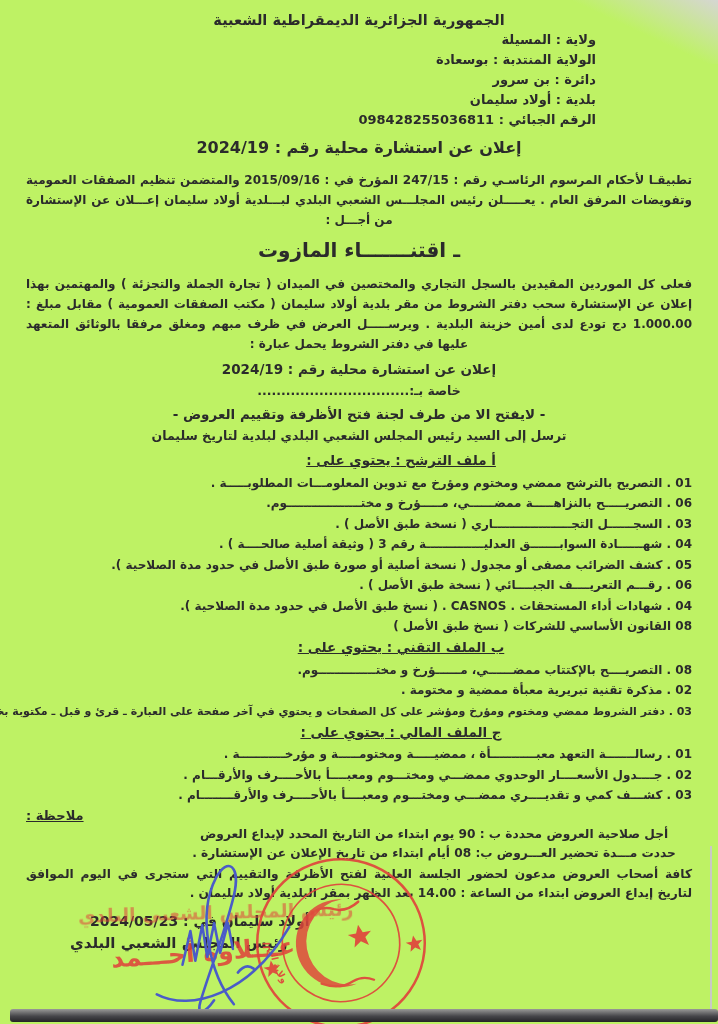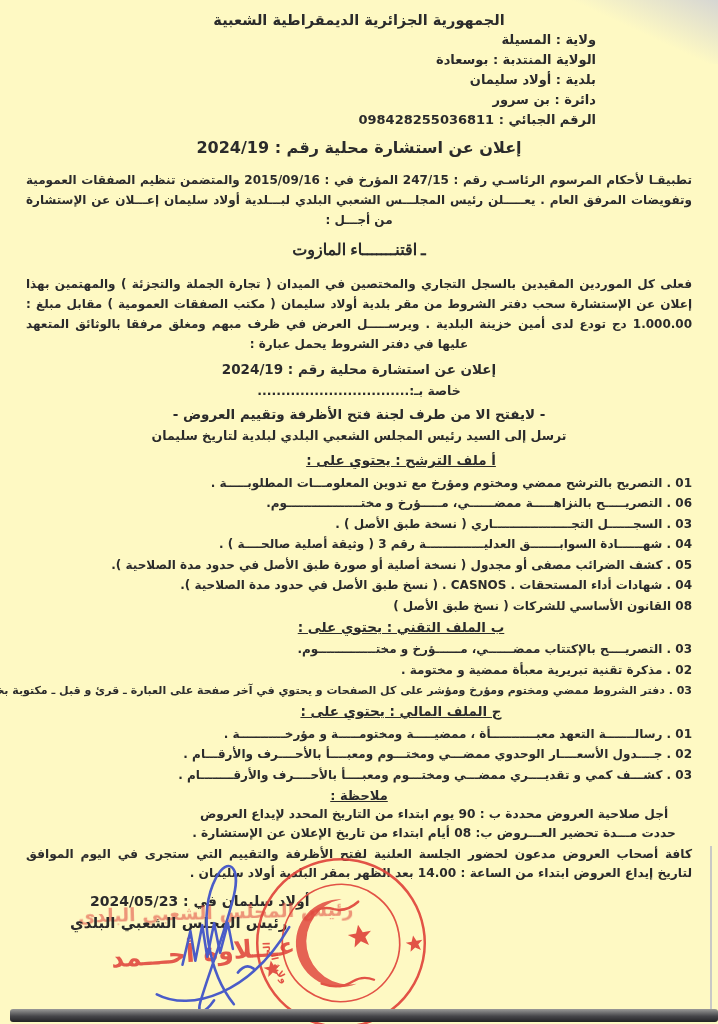--- a/index.html
+++ b/index.html
@@ -1,44 +1,44 @@
 <!DOCTYPE html>
 <html lang="ar" dir="rtl"><head>
 <meta charset="utf-8">
 <style>
   html,body{margin:0;padding:0;background:#e9e9e7;}
   .page{
     width:718px;height:1024px;position:relative;margin:0 auto;
-    background:#fef9c3;overflow:hidden;box-sizing:border-box;
+    background:#bef264;overflow:hidden;box-sizing:border-box;
     padding:10px 26px 0;direction:rtl;color:#2b2b2b;
     font-family:"DejaVu Sans",sans-serif;
   }
   .corner-shade{position:absolute;top:0;right:0;width:170px;height:64px;
     background:linear-gradient(205deg,#d6d6d3 0%,rgba(252,252,250,0) 48%);pointer-events:none;}
   .republic{font-size:14.5px;font-weight:bold;text-align:center;line-height:20px;}
   .address{padding-right:96px;font-size:13px;font-weight:bold;line-height:20px;}
   .address div{white-space:nowrap;}
   .doc-title{text-align:center;font-size:16px;font-weight:bold;margin-top:6px;line-height:24px;}
   .para{font-size:12px;font-weight:bold;line-height:20px;text-align:justify;text-align-last:center;margin-top:10px;}
-  .subject{text-align:center;font-size:16px;font-weight:bold;margin-top:6px;line-height:28px;letter-spacing:.5px;font-family:Liberation Serif, serif;}
+  .subject{text-align:center;font-size:20px;font-weight:bold;margin-top:6px;line-height:28px;letter-spacing:.5px;}
   .env{text-align:center;font-weight:bold;}
   .env-l1{font-size:13.5px;margin-top:6px;line-height:19px;}
   .env-l2{font-size:12.5px;margin-top:3px;line-height:18px;}
   .env-l3{font-size:13.5px;margin-top:5px;line-height:19px;}
   .env-l4{font-size:12.5px;margin-top:3px;line-height:18px;}
   .sec-heading{text-align:center;font-size:13.5px;font-weight:bold;text-decoration:underline;
     margin-top:6px;line-height:19px;transform:translateX(42px);}
   .sec-heading.b,.sec-heading.c{margin-top:4px;}
   .list{margin:0;padding:0;list-style:none;}
   .list-item{font-size:12px;font-weight:bold;line-height:15px;margin-top:5.5px;
     text-align:right;padding-left:150px;}
   .list-item.wide{padding-left:4px;}
   .list-item.fit{padding-left:0;font-size:11px;letter-spacing:-0.2px;white-space:nowrap;}
   .note-label{font-size:13px;font-weight:bold;text-decoration:underline;margin-top:4px;
-    text-align:center;line-height:18px;}
+    text-align:left;line-height:18px;}
   .note-line{font-size:12.2px;font-weight:bold;line-height:19px;text-align:center;
     padding-left:150px;margin-top:0;}
   .note-para{font-size:12.2px;font-weight:bold;line-height:19px;text-align:justify;margin-top:2px;}
   .sign-date{font-size:14px;font-weight:bold;text-align:left;padding-left:64px;margin-top:8px;line-height:20px;}
   .sign-title{font-size:15px;font-weight:bold;text-align:left;padding-left:44px;margin-top:2px;line-height:21px;position:relative;z-index:2;}
   .seal{position:absolute;left:252px;top:854px;width:178px;height:178px;
     transform:rotate(-10deg);opacity:.92;z-index:3;pointer-events:none;}
   .signature{position:absolute;left:128px;top:854px;width:190px;height:168px;z-index:4;pointer-events:none;}
   .name-stamp{position:absolute;left:60px;top:938px;width:286px;text-align:center;
     font-size:25px;font-weight:bold;color:#e0453c;transform:rotate(-4deg);
@@ -54,22 +54,22 @@
 <body>
 
 <div class="page">
   <div class="corner-shade"></div>
 
   <div class="republic">الجمهورية الجزائرية الديمقراطية الشعبية</div>
 
   <div class="address">
     <div>ولاية : المسيلة</div>
     <div>الولاية المنتدبة : بوسعادة</div>
+    <div>دائرة : بن سرور</div>
     <div>بلدية : أولاد سليمان</div>
-    <div>دائرة : بن سرور</div>
     <div>الرقم الجبائي : 098428255036811</div>
   </div>
 
   <div class="doc-title">إعلان عن استشارة محلية رقم : 2024/19</div>
 
   <div class="para">تطبيقـا لأحكام المرسوم الرئاسـي رقم : 247/15 المؤرخ في : 2015/09/16 والمتضمن تنظيم الصفقات العمومية وتفويضات المرفق العام . يعـــــلن رئيس المجلـــس الشعبي البلدي لبـــلدية أولاد سليمان إعـــلان عن الإستشارة من أجـــل :</div>
 
   <div class="subject">ـ اقتنـــــــاء المازوت</div>
 
   <div class="para">فعلى كل الموردين المقيدين بالسجل التجاري والمختصين في الميدان ( تجارة الجملة والتجزئة ) والمهتمين بهذا إعلان عن الإستشارة سحب دفتر الشروط من مقر بلدية أولاد سليمان ( مكتب الصفقات العمومية ) مقابل مبلغ : 1.000.00 دج تودع لدى أمين خزينة البلدية . ويرســـــل العرض في ظرف مبهم ومغلق مرفقا بالوثائق المتعهد عليها في دفتر الشروط يحمل عبارة :</div>
@@ -81,27 +81,28 @@
     <div class="env-l4">ترسل إلى السيد رئيس المجلس الشعبي البلدي لبلدية لتاريخ سليمان</div>
   </div>
 
   <div class="sec-heading">أ  ملف الترشح : يحتوي  على :</div>
   <ul class="list">
     <li class="list-item">01 . التصريح بالترشح ممضي ومختوم ومؤرخ مع تدوين المعلومـــات المطلوبـــــة .</li>
     <li class="list-item">06 . التصريـــــح بالنزاهـــــة ممضــــــي، مـــــؤرخ و مختــــــــــــــــــوم.</li>
     <li class="list-item">03 . السجــــــل التجـــــــــــــــــــاري ( نسخة طبق الأصل ) .</li>
     <li class="list-item">04 . شهــــــادة السوابـــــــق العدليــــــــــــــة رقم 3 ( وثيقة أصلية صالحــــة ) .</li>
     <li class="list-item wide">05 . كشف الضرائب مصفى أو مجدول ( نسخة أصلية أو صورة طبق الأصل في حدود مدة الصلاحية ).</li>
+    <li class="list-item">06 . رقـــم التعريــــف الجبــــائي ( نسخة طبق الأصل ) .</li>
     <li class="list-item">04 . شهادات أداء المستحقات . CASNOS . ( نسخ طبق الأصل في حدود مدة الصلاحية ).</li>
     <li class="list-item">08   القانون الأساسي للشركات ( نسخ طبق الأصل )</li>
   </ul>
 
   <div class="sec-heading b">ب الملف التقني : يحتوي  على :</div>
   <ul class="list">
-    <li class="list-item">03 . التصريــــح بالإكتتاب ممضــــــي، مــــــؤرخ و مختــــــــــــــوم.</li>
+    <li class="list-item">08 . التصريــــح بالإكتتاب ممضــــــي، مــــــؤرخ و مختــــــــــــــوم.</li>
     <li class="list-item">02 . مذكرة تقنية تبريرية معبأة ممضية و مختومة .</li>
     <li class="list-item fit">03 . دفتر الشروط ممضي ومختوم ومؤرخ ومؤشر على كل الصفحات و يحتوي في آخر صفحة على العبارة ـ قرئ و قبل ـ مكتوبة بخط اليد</li>
   </ul>
 
   <div class="sec-heading c">ج الملف المالي : يحتوي  على :</div>
   <ul class="list">
     <li class="list-item">01 . رسالـــــــة التعهد  معبـــــــــــأة ، ممضيـــــة ومختومـــــة و مؤرخـــــــــــة .</li>
     <li class="list-item">02 . جــــدول الأسعــــار الوحدوي ممضـــي ومختـــوم ومعبــــأ بالأحــــرف والأرقـــام .</li>
     <li class="list-item">03 . كشـــف كمي و تقديــــري ممضـــي ومختـــوم ومعبــــأ بالأحــــرف والأرقــــــــام .</li>
   </ul>

